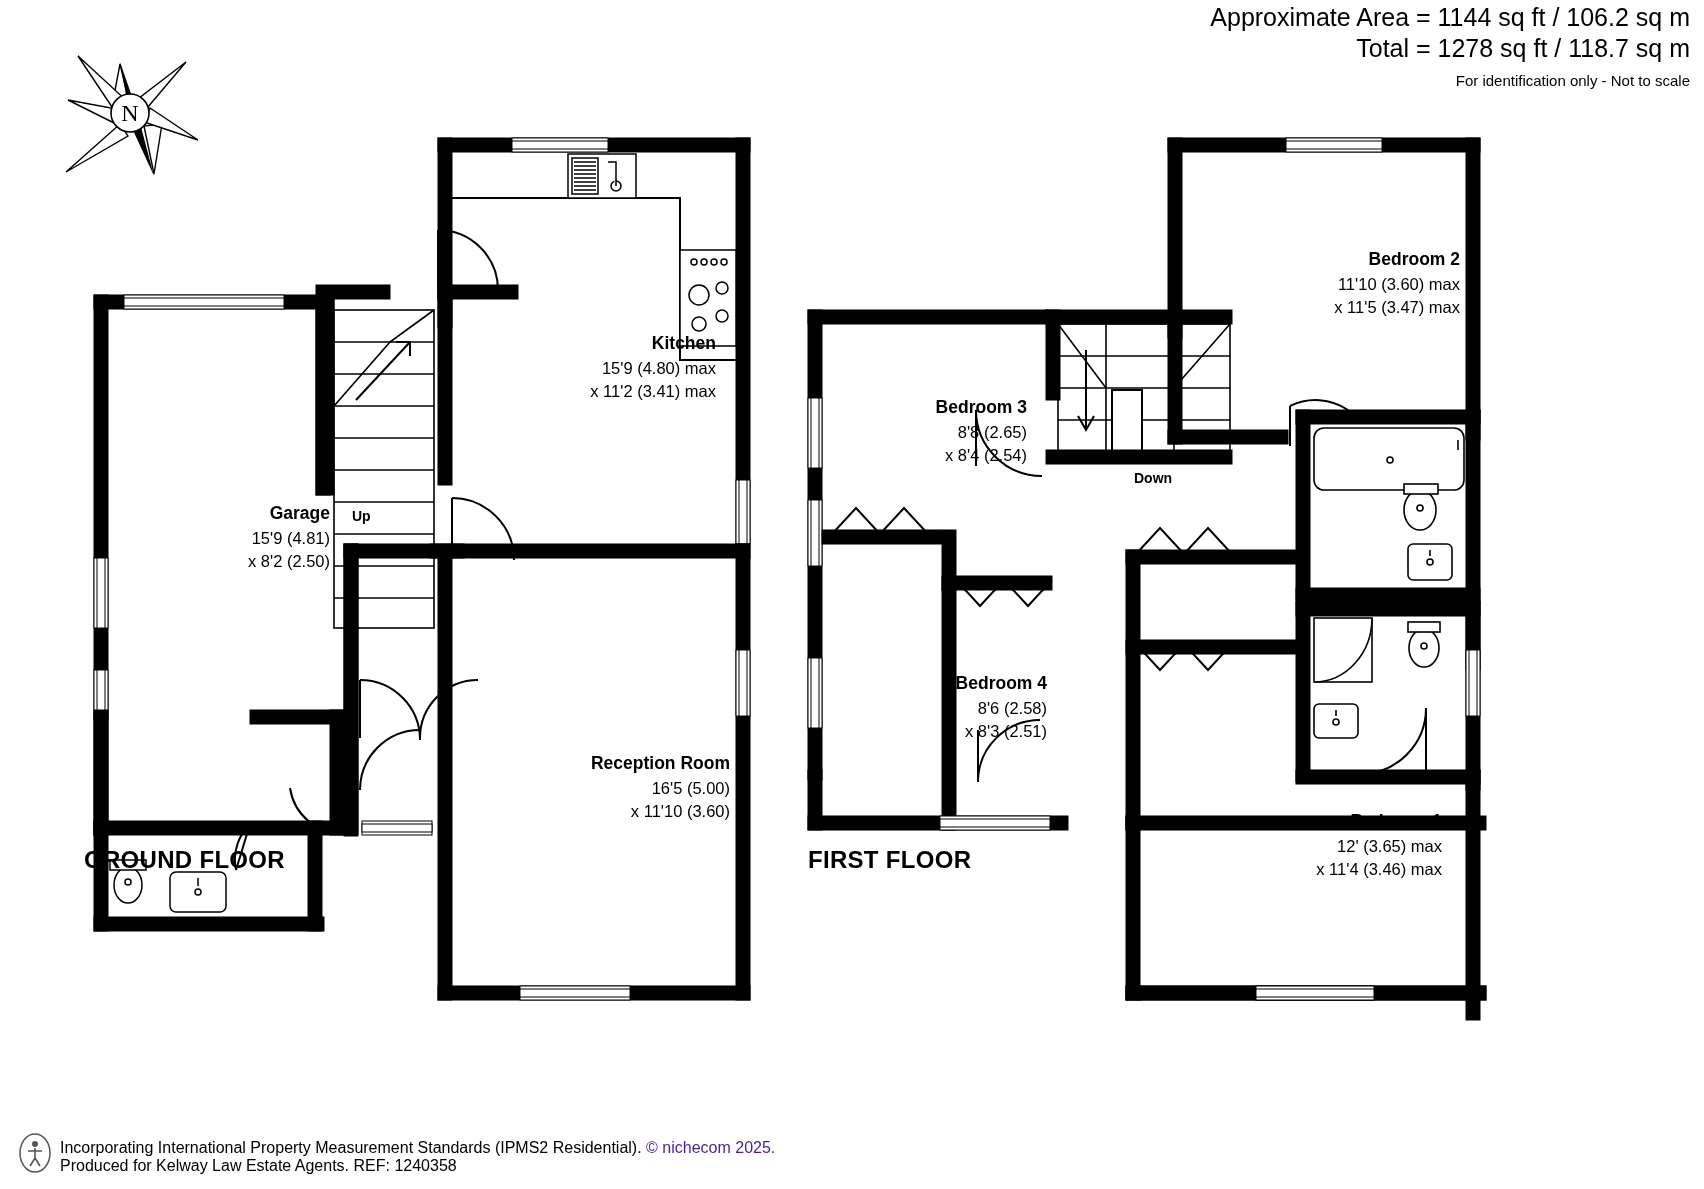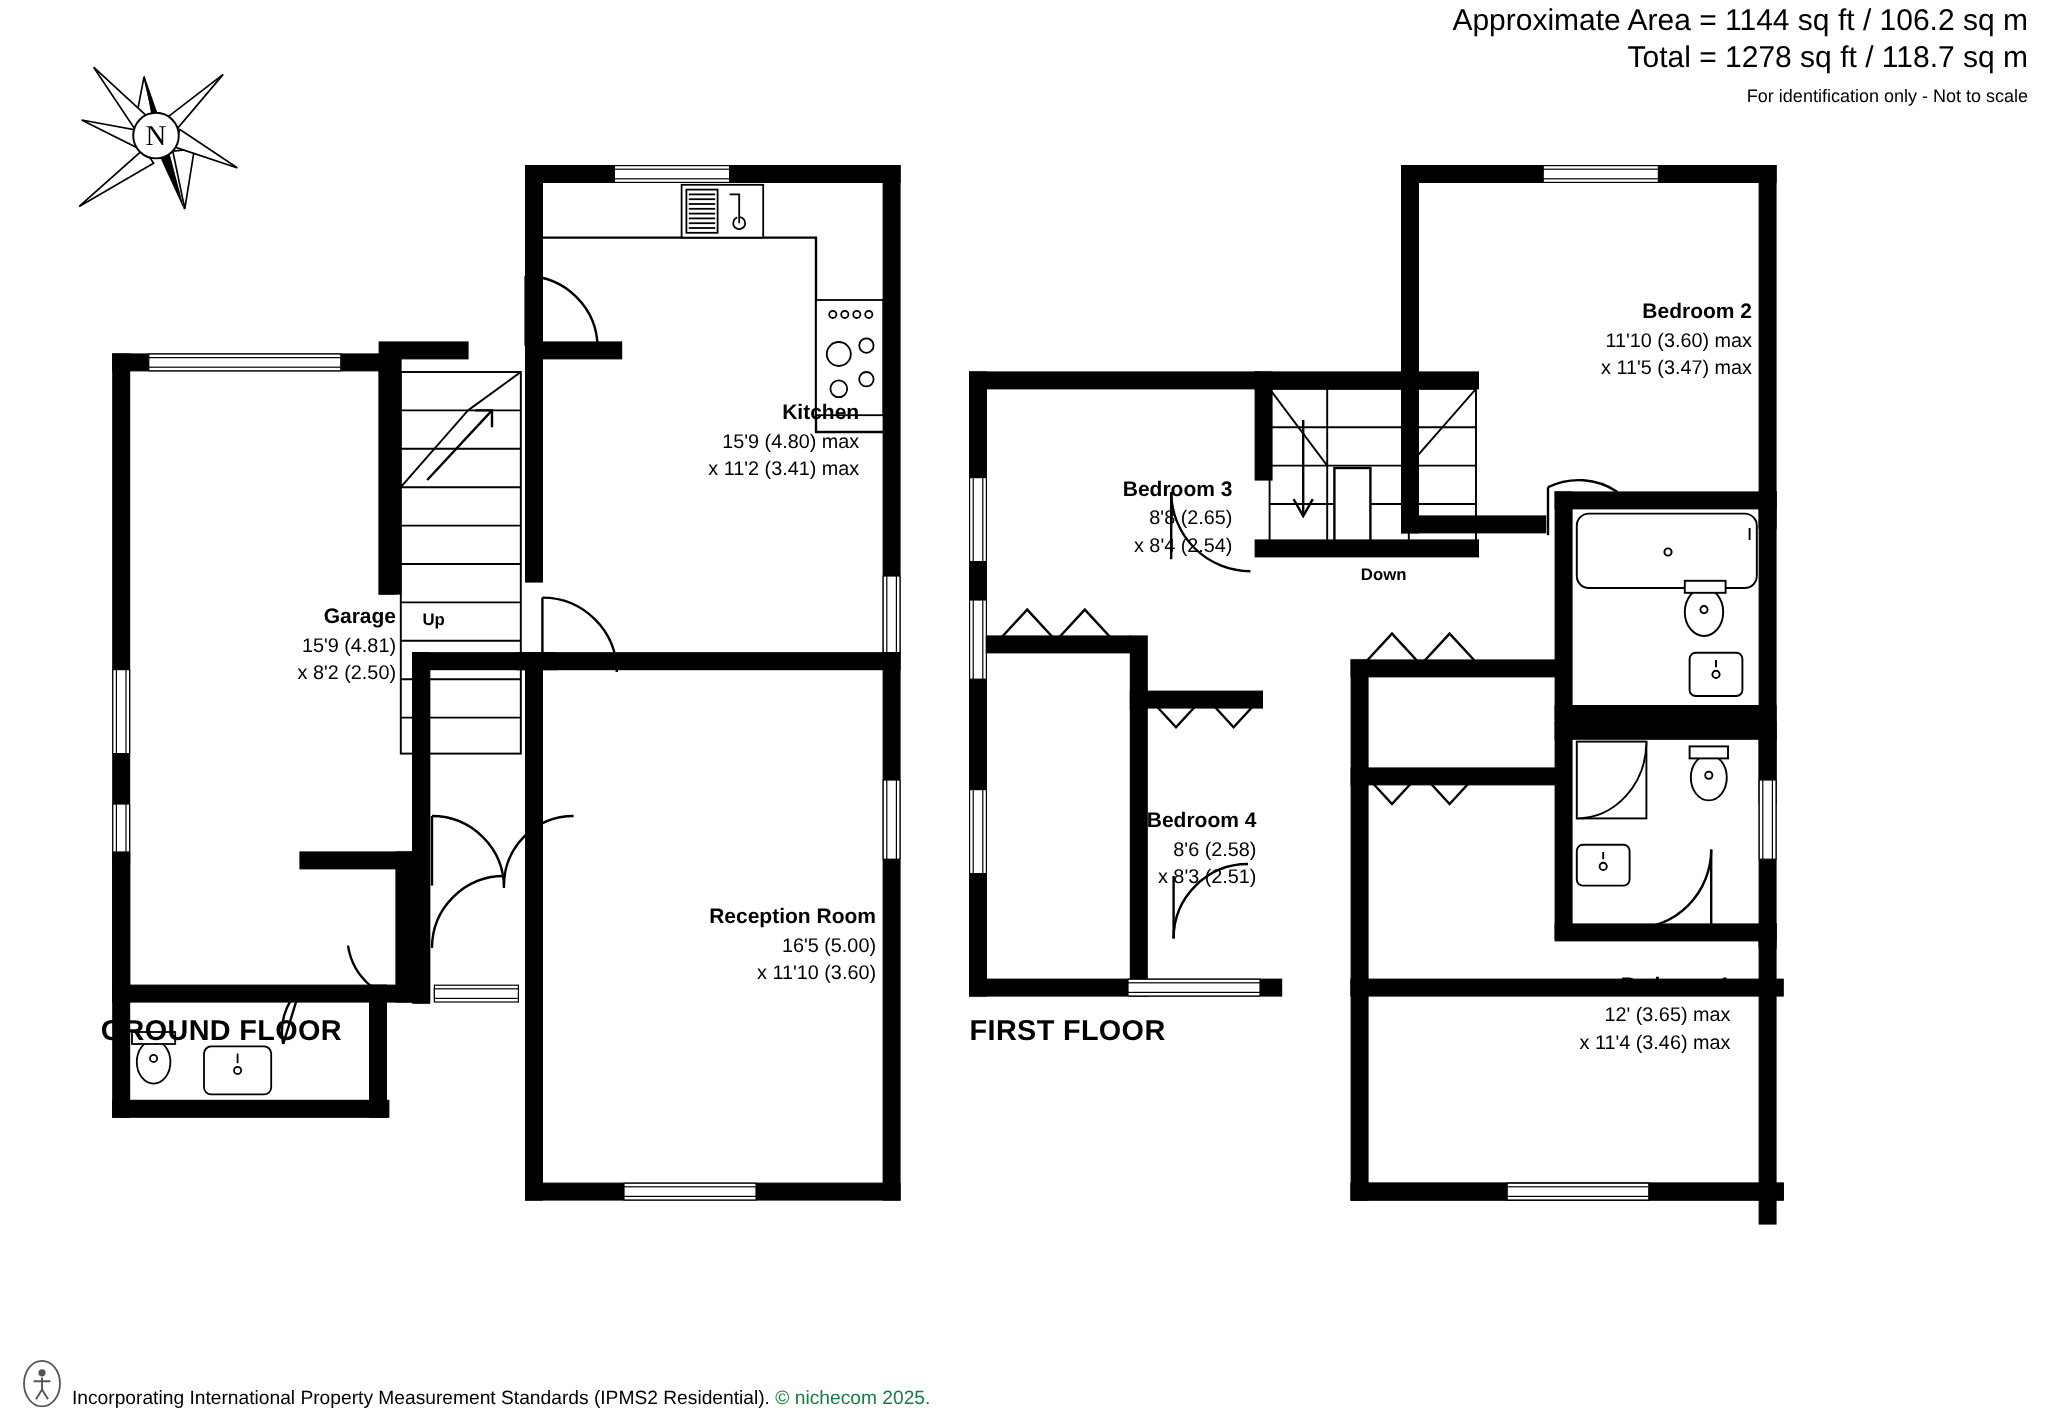--- a/index.html
+++ b/index.html
@@ -23,21 +23,21 @@
   
   .floor-title{font-size:24px;font-weight:bold;letter-spacing:.3px;}
   #ground-title{left:84px;top:846px;}
   #first-title{left:808px;top:846px;}
   
   .room-label{text-align:right;font-size:16.5px;line-height:23px;}
   .room-label .nm{font-weight:bold;font-size:17.5px;display:block;margin-bottom:2px;}
   .small-label{font-size:14px;font-weight:bold;}
   #footer-icon{left:18px;bottom:22px;width:34px;height:34px;}
   #footer-text{left:60px;bottom:14px;}
-  .cc{color:#15803d;}
+  .cc{color:#4c1d95;}
   svg{display:block;}
 </style>
 </head>
 <body>
 
 <div class="abs" id="header">
   <div>Approximate Area = 1144 sq ft / 106.2 sq m</div>
   <div>Total = 1278 sq ft / 118.7 sq m</div>
   <div class="note">For identification only - Not to scale</div>
 </div>
@@ -412,13 +412,14 @@
     <circle cx="17" cy="11" r="3" fill="#555"></circle>
     <path d="M17 15 L17 25 M17 25 L12 33 M17 25 L22 33 M10 18 L24 18" stroke="#555" stroke-width="1.6" fill="none"></path>
   </svg>
 </div>
 
 <div class="abs" id="footer-text">
   <div>
     <span>Incorporating International Property Measurement Standards (IPMS2 Residential).</span>
     <span class="cc">© nichecom 2025.</span>
   </div>
+  <div>Produced for Kelway Law Estate Agents.   REF:  1240358</div>
 </div>
 
 </body></html>

